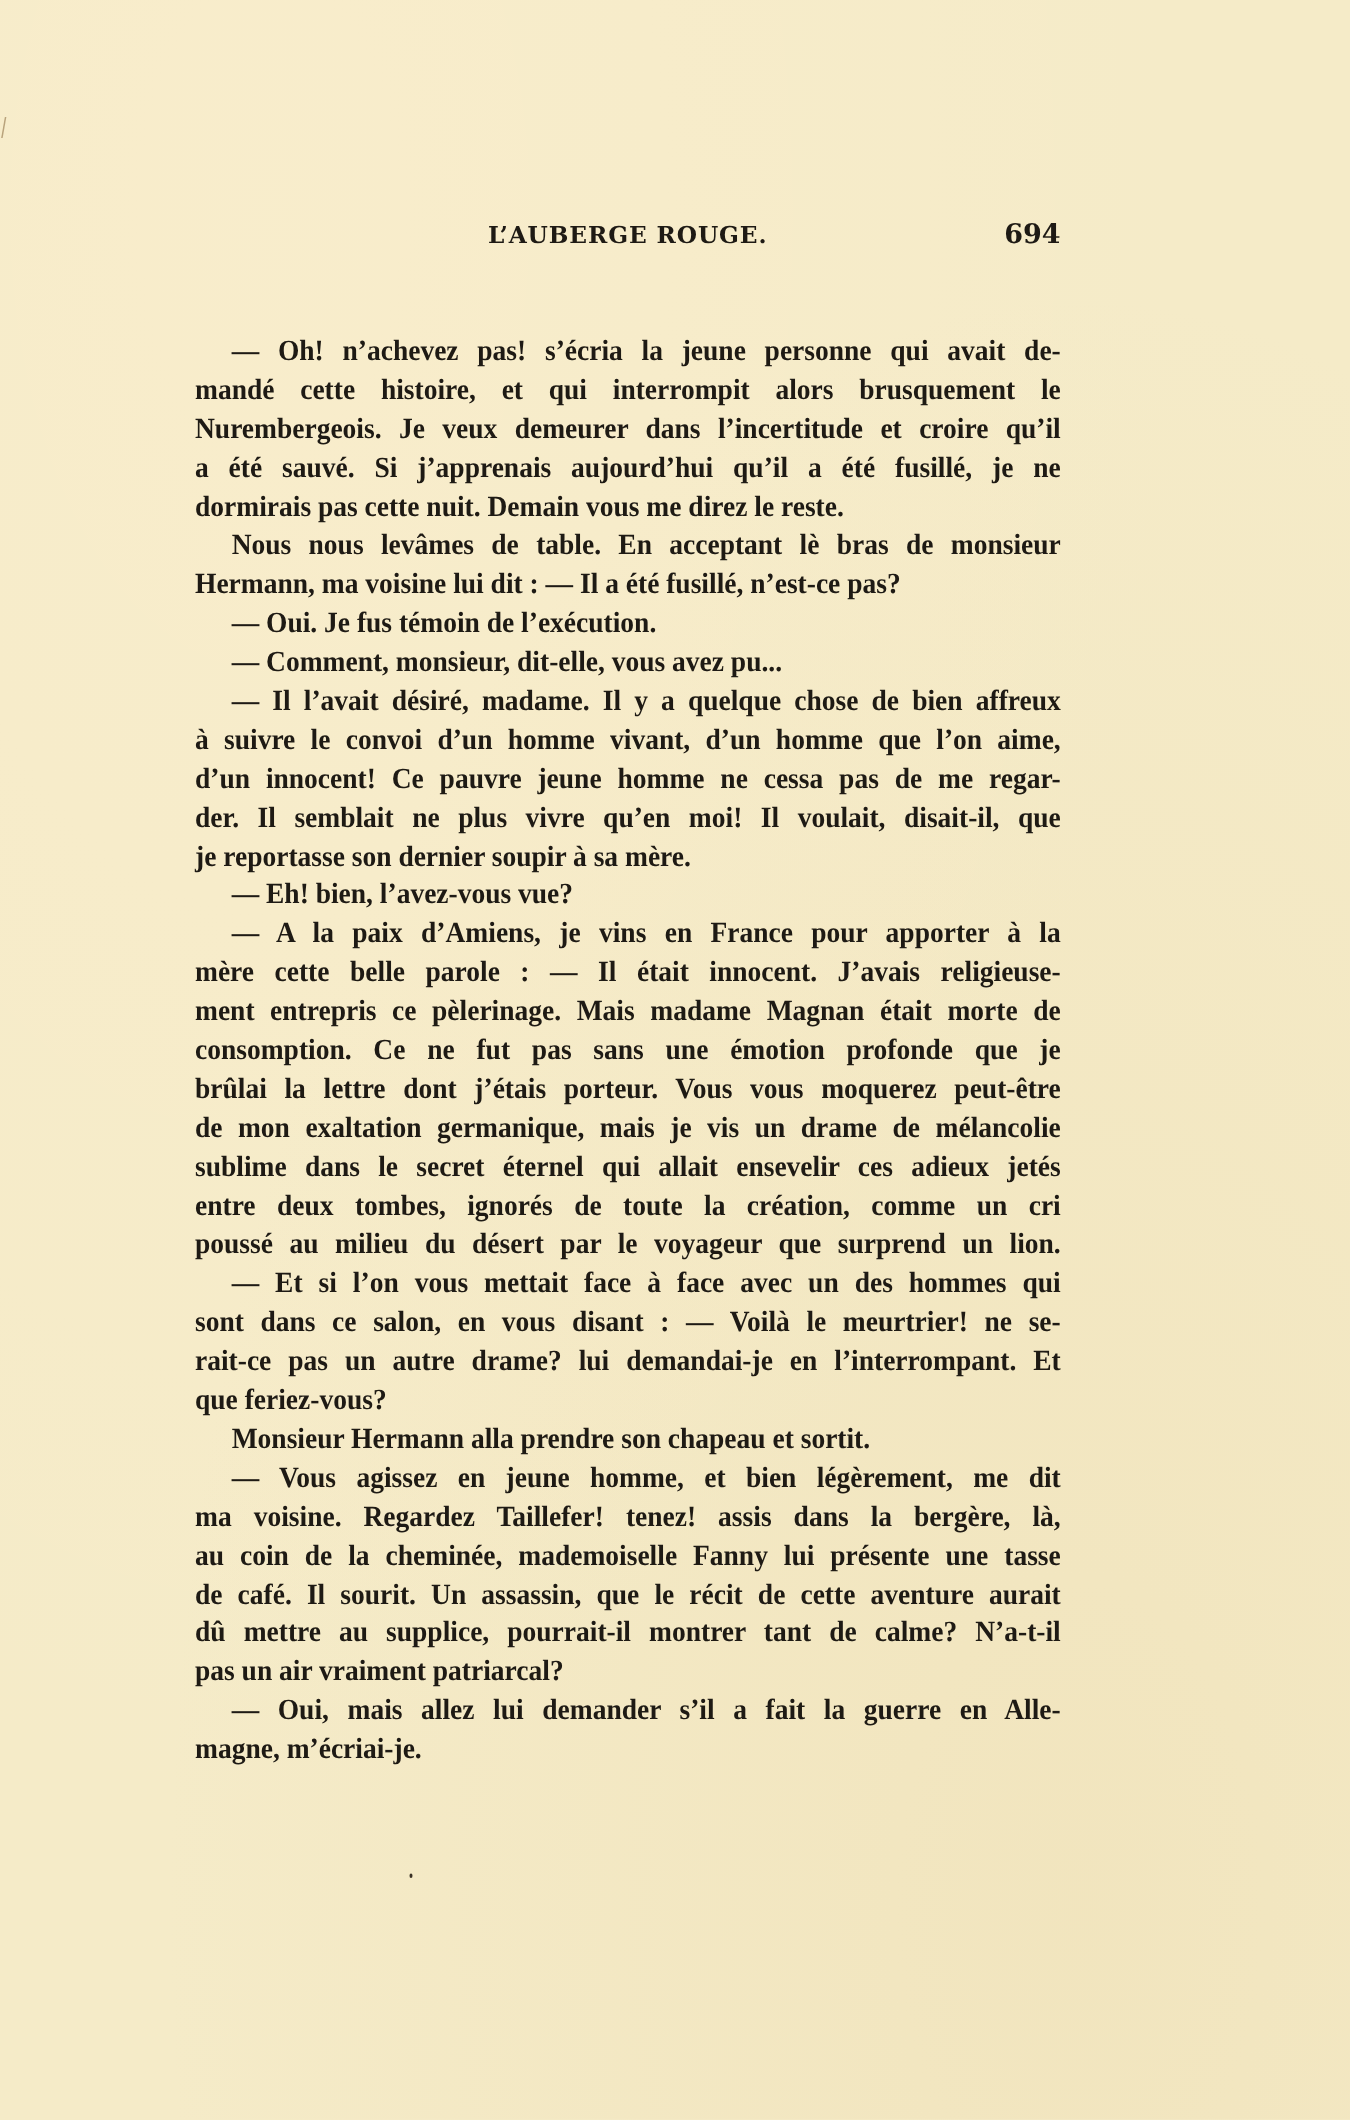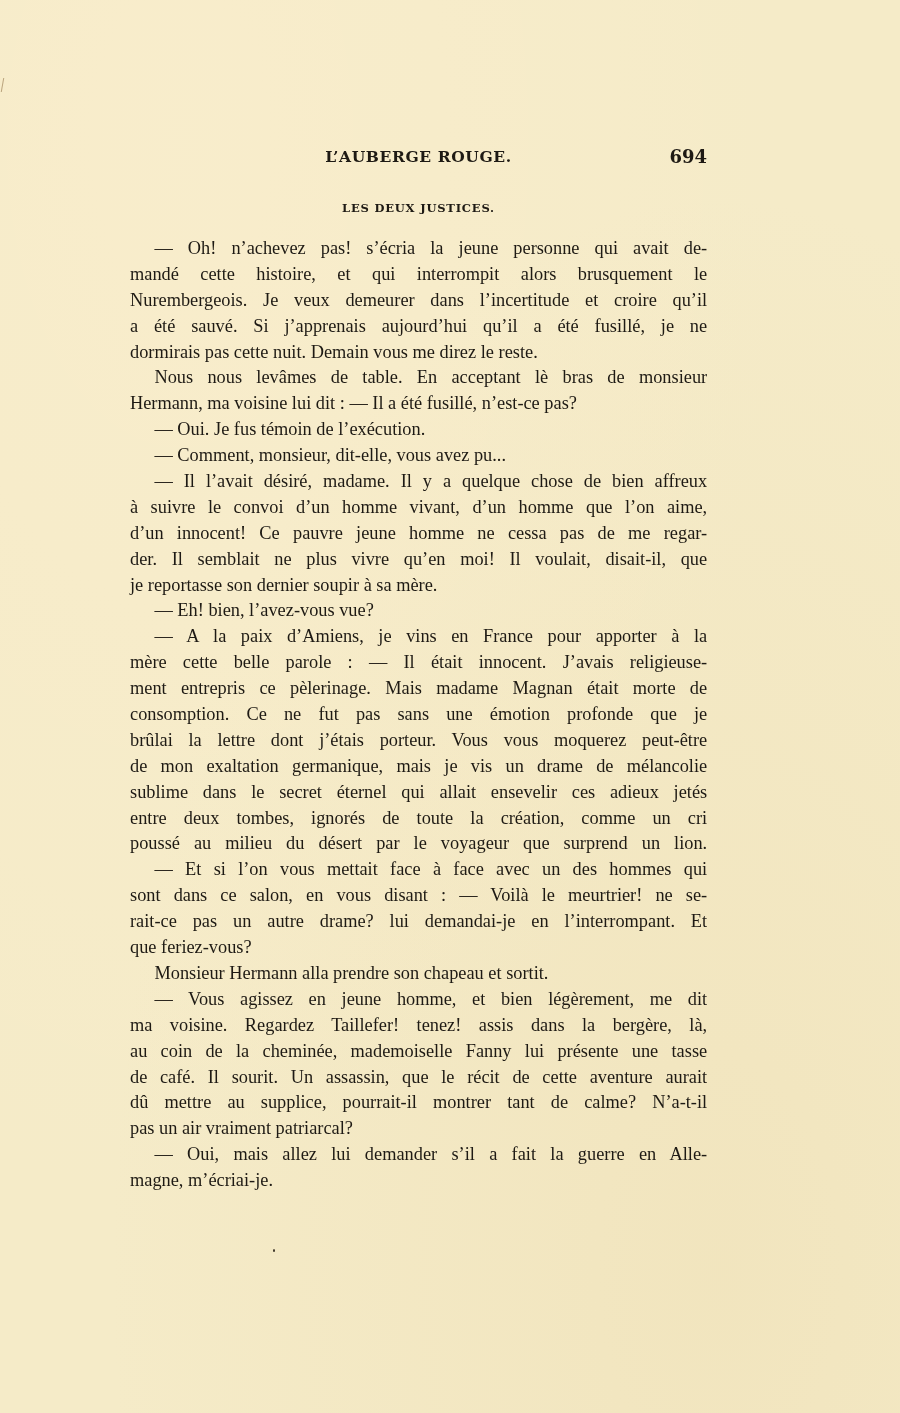--- a/index.html
+++ b/index.html
@@ -55,23 +55,24 @@
       left: 130px;
       width: 577px;
       text-align: center;
       font-family: "DejaVu Serif", serif;
       font-weight: bold;
       font-size: 11.5px;
       letter-spacing: 0.8px;
     }
     .body-text {
       position: absolute;
-      top: 235px;
+      top: 222px;
       left: 130px;
       width: 577px;
+      font-weight: bold;
     }
     .line {
       height: 25.9px;
       line-height: 25.9px;
       font-family: "Liberation Serif", serif;
       font-size: 19.5px;
       white-space: nowrap;
       text-align: justify;
       text-align-last: justify;
       transform: scaleX(0.94);
@@ -104,21 +105,20 @@
 <body>
 
 <div class="page">
   <div class="margin-mark"></div>
 
   <div class="running-head">
     <div class="running-title">L’AUBERGE ROUGE.</div>
     <div class="page-number">694</div>
   </div>
 
-  <div class="section-heading">LES DEUX JUSTICES.</div>
 
   <div class="body-text" id="body-text">
       <div class="line indent">— Oh! n’achevez pas! s’écria la jeune personne qui avait de-</div>
       <div class="line">mandé cette histoire, et qui interrompit alors brusquement le</div>
       <div class="line">Nurembergeois. Je veux demeurer dans l’incertitude et croire qu’il</div>
       <div class="line">a été sauvé. Si j’apprenais aujourd’hui qu’il a été fusillé, je ne</div>
       <div class="line last">dormirais pas cette nuit. Demain vous me direz le reste.</div>
       <div class="line indent">Nous nous levâmes de table. En acceptant lè bras de monsieur</div>
       <div class="line last">Hermann, ma voisine lui dit : — Il a été fusillé, n’est-ce pas?</div>
       <div class="line indent last">— Oui. Je fus témoin de l’exécution.</div>

